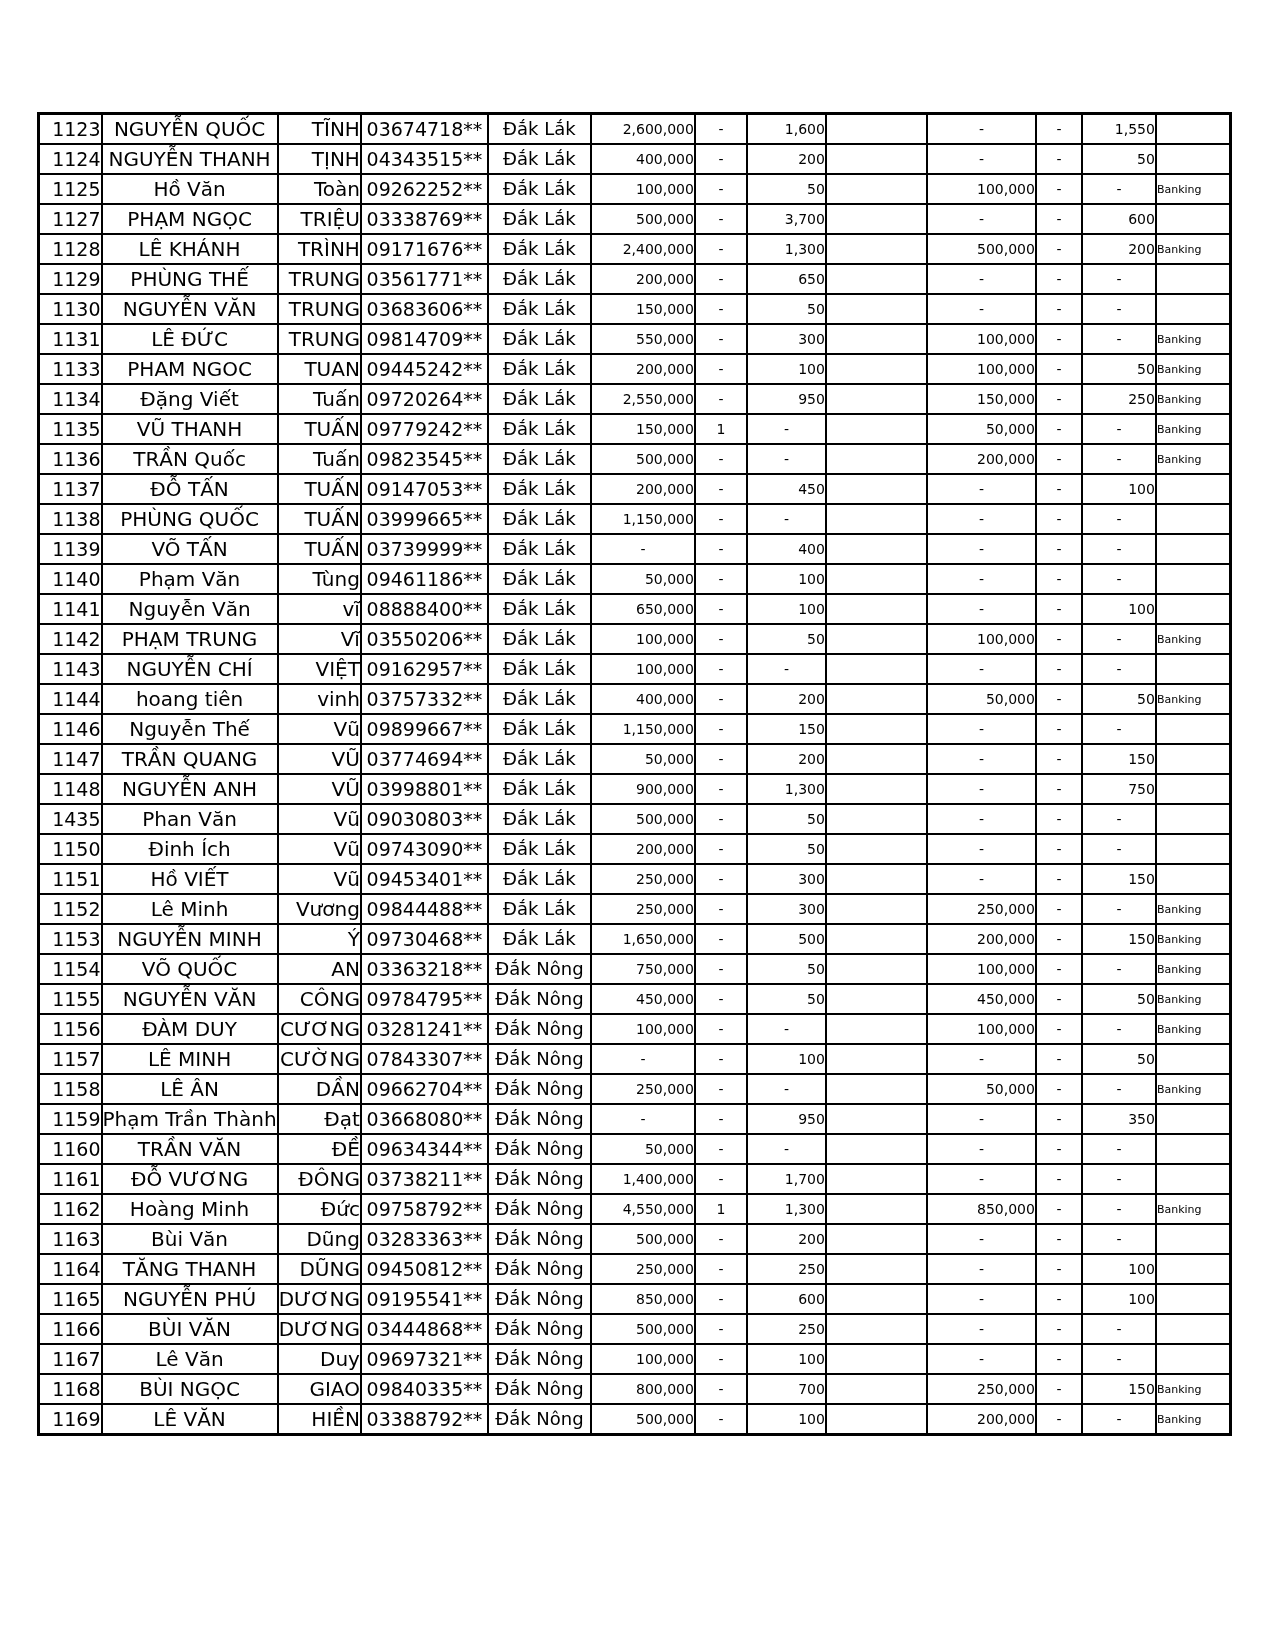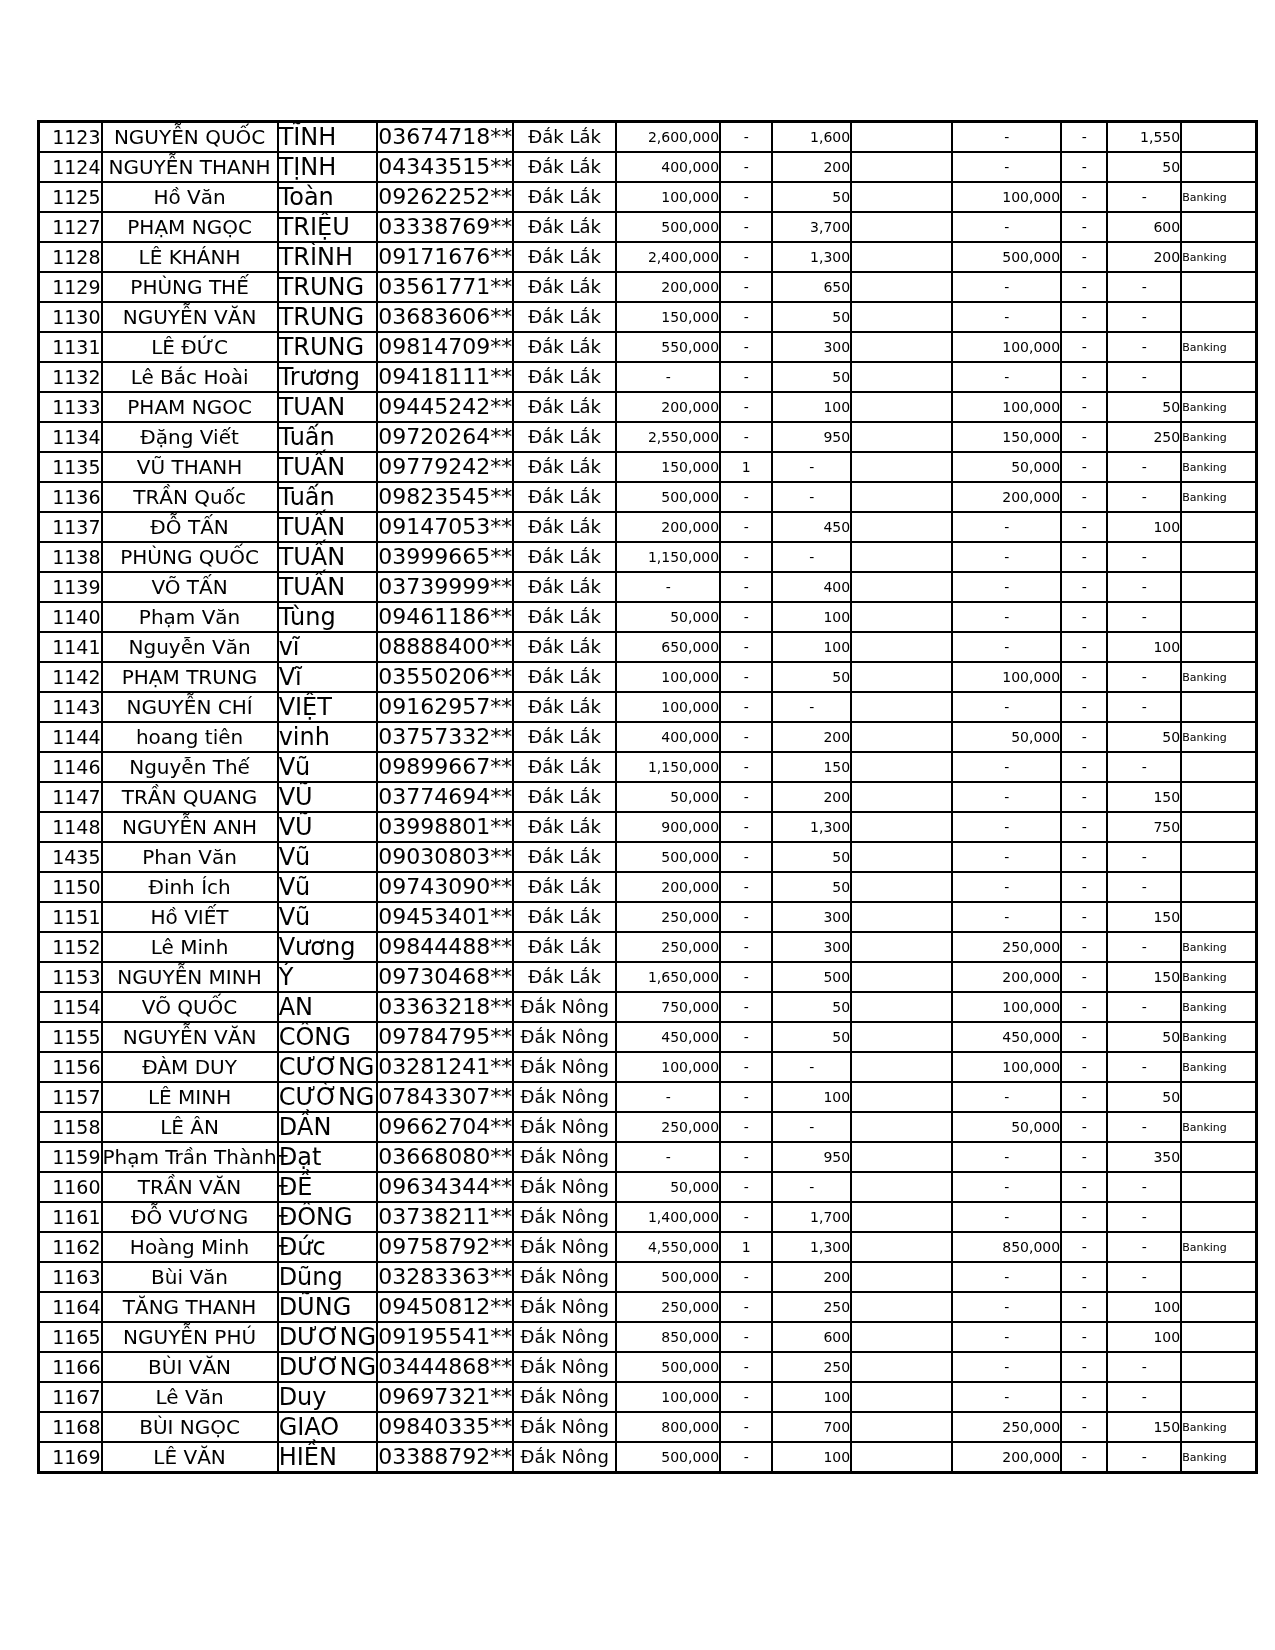--- a/index.html
+++ b/index.html
@@ -16,21 +16,21 @@
   .page {
     position: relative;
     width: 1275px;
     height: 1650px;
     background: #ffffff;
     overflow: hidden;
   }
   table.sheet {
     position: absolute;
     left: 37px;
-    top: 120px;
+    top: 112px;
     border-collapse: collapse;
     table-layout: fixed;
     border: 3px solid #000;
   }
   table.sheet td {
     border: 2px solid #000;
     height: 28px;
     padding: 0;
     vertical-align: middle;
     white-space: nowrap;
@@ -47,22 +47,22 @@
   col.w-amount2  { width: 79px; }
   col.w-blank    { width: 101px; }
   col.w-amount3  { width: 109px; }
   col.w-mark2    { width: 46px; }
   col.w-amount4  { width: 74px; }
   col.w-bank     { width: 75px; }
 
   
   td.c-id       { text-align: right; padding-right: 4px; font-size: 19px; }
   td.c-last     { text-align: center; font-size: 20px; }
-  td.c-first    { text-align: left; font-size: 24px; }
-  td.c-phone    { text-align: center; font-size: 22px; border-left-width: 4px; border-right-width: 4px; }
+  td.c-first    { text-align: right; font-size: 20px; }
+  td.c-phone    { text-align: center; font-size: 19px; border-left-width: 4px; border-right-width: 4px; }
   td.c-province { text-align: center; font-size: 18px; border-right-width: 4px; }
   td.c-amount1, td.c-amount2, td.c-amount3, td.c-amount4 {
     text-align: right; padding-right: 8px; font-size: 14px;
   }
   td.c-mark1, td.c-mark2 { text-align: center; font-size: 14px; }
   td.c-blank    { border-right-width: 4px; }
   td.c-bank     { text-align: left; padding-left: 4px; font-size: 11px; }
   td.dash       { text-align: center; padding-right: 0; }
 </style>
 </head>
@@ -200,35 +200,20 @@
           <td class="c-amount1">550,000</td>
           <td class="c-mark1 dash">-</td>
           <td class="c-amount2">300</td>
           <td class="c-blank"></td>
           <td class="c-amount3">100,000</td>
           <td class="c-mark2 dash">-</td>
           <td class="c-amount4 dash">-</td>
           <td class="c-bank">Banking</td>
         </tr>
         <tr>
-          <td class="c-id">1132</td>
-          <td class="c-last">Lê Bắc Hoài</td>
-          <td class="c-first">Trương</td>
-          <td class="c-phone">09418111**</td>
-          <td class="c-province">Đắk Lắk</td>
-          <td class="c-amount1 dash">-</td>
-          <td class="c-mark1 dash">-</td>
-          <td class="c-amount2">50</td>
-          <td class="c-blank"></td>
-          <td class="c-amount3 dash">-</td>
-          <td class="c-mark2 dash">-</td>
-          <td class="c-amount4 dash">-</td>
-          <td class="c-bank"></td>
-        </tr>
-        <tr>
           <td class="c-id">1133</td>
           <td class="c-last">PHAM NGOC</td>
           <td class="c-first">TUAN</td>
           <td class="c-phone">09445242**</td>
           <td class="c-province">Đắk Lắk</td>
           <td class="c-amount1">200,000</td>
           <td class="c-mark1 dash">-</td>
           <td class="c-amount2">100</td>
           <td class="c-blank"></td>
           <td class="c-amount3">100,000</td>

